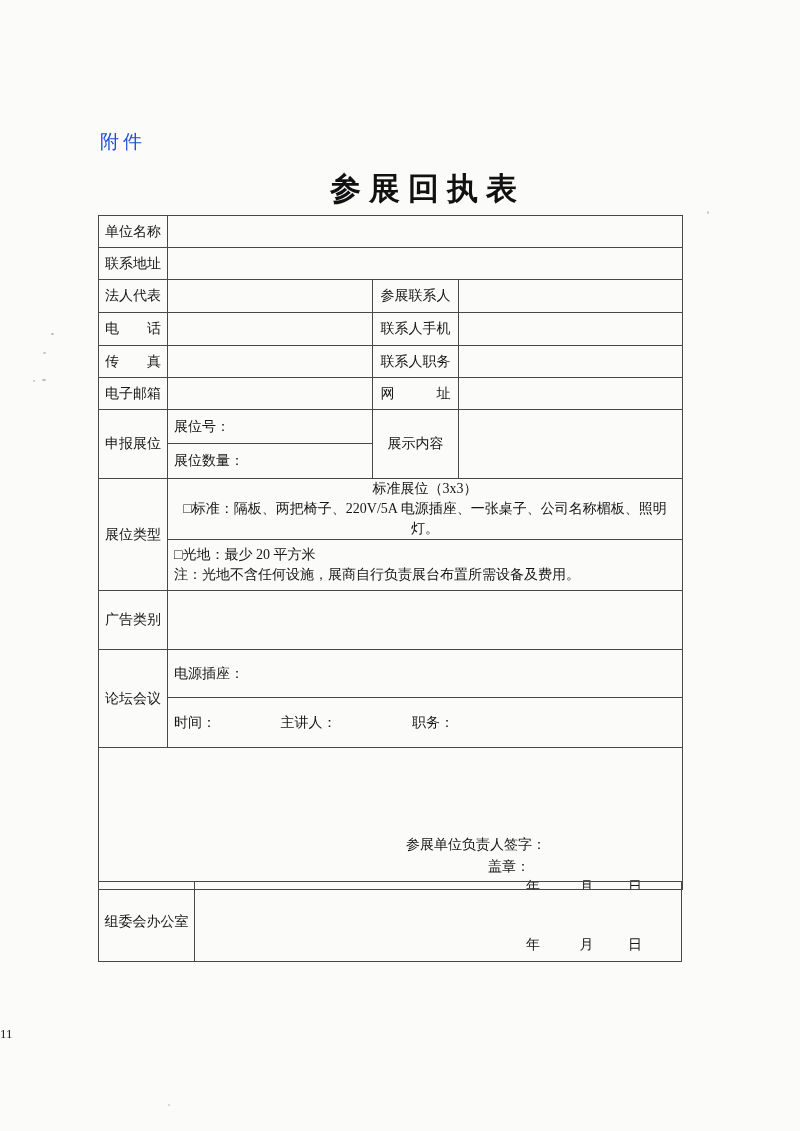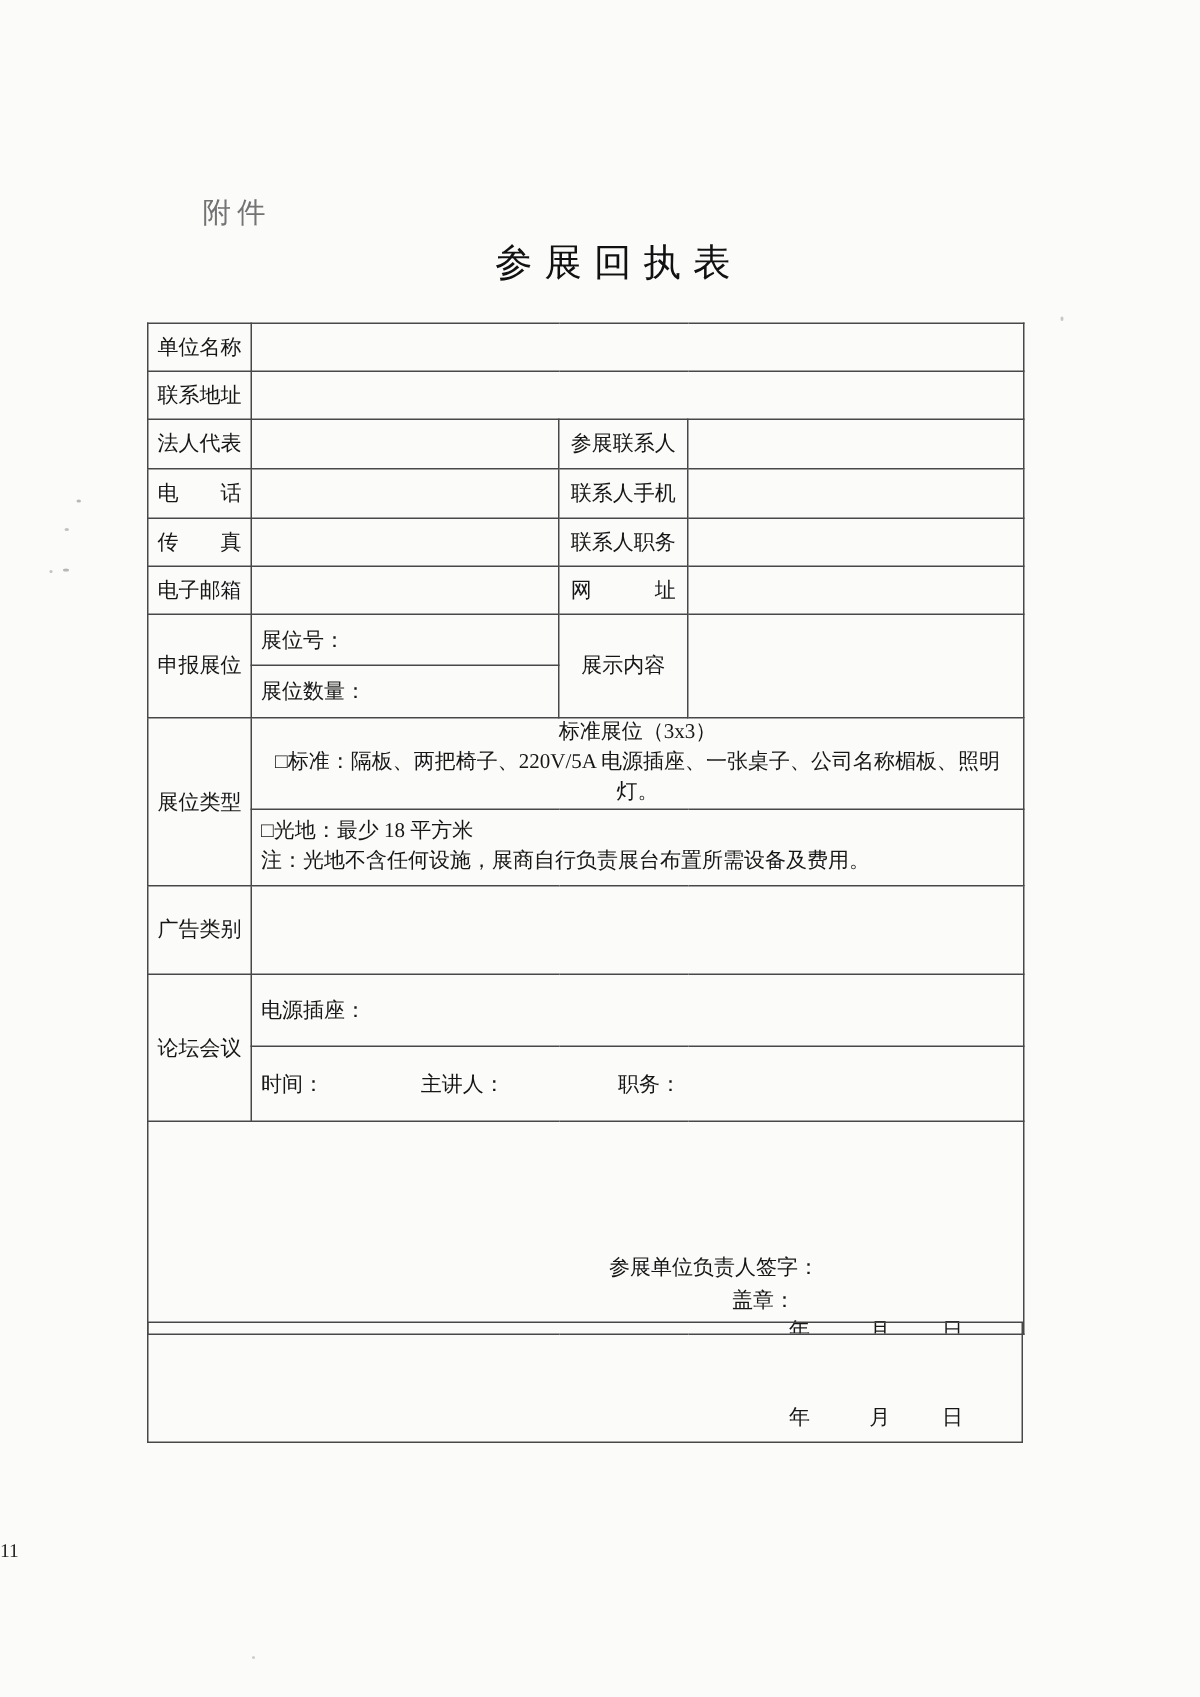--- a/index.html
+++ b/index.html
@@ -5,25 +5,25 @@
   html,body{margin:0;padding:0;}
   body{
     width:800px;height:1131px;position:relative;
     background:#fbfbfa;
     font-family:"Liberation Serif","DejaVu Serif",serif;
     color:#161616;
     overflow:hidden;
   }
   .attachment{
     position:absolute;left:100px;top:129px;
-    font-size:19px;letter-spacing:4px;color:#737373;margin-left:35px;
+    font-size:19px;letter-spacing:4px;color:#1d4ed8;
   }
   .doc-title{
-    position:absolute;left:330px;top:158px;
-    font-size:25px;font-weight:normal;letter-spacing:8px;
+    position:absolute;left:330px;top:168px;
+    font-size:31px;font-weight:bold;letter-spacing:8px;
     font-family:"Liberation Sans","DejaVu Sans",sans-serif;color:#111;
   }
   table.form{
     position:absolute;left:98px;top:215px;width:584px;
     border-collapse:collapse;table-layout:fixed;
   }
   table.form td{
     border:1px solid #484848;
     font-size:14px;color:#161616;
     padding:0 6px;vertical-align:middle;
@@ -130,21 +130,21 @@
   </tr>
   <tr class="h54">
     <td class="lab" rowspan="2">展位类型</td>
     <td colspan="3" class="topcell">
       <div>标准展位（3x3）</div>
       <div>□标准：隔板、两把椅子、220V/5A 电源插座、一张桌子、公司名称楣板、照明灯。</div>
     </td>
   </tr>
   <tr class="h51">
     <td colspan="3" class="midcell">
-      <div>□光地：最少 18 平方米</div>
+      <div>□光地：最少 20 平方米</div>
       <div>注：光地不含任何设施，展商自行负责展台布置所需设备及费用。</div>
     </td>
   </tr>
   <tr class="h59">
     <td class="lab">广告类别</td>
     <td colspan="3"></td>
   </tr>
   <tr class="h48">
     <td class="lab" rowspan="2">论坛会议</td>
     <td colspan="3" class="sublab">电源插座：</td>
@@ -164,20 +164,21 @@
         <span>年</span>
         <span class="m">月</span>
         <span class="d">日</span>
       </div>
     </td>
   </tr>
 </tbody>
   </table>
 
 <div class="bottom-row">
+  <div class="office">组委会办公室</div>
   <div class="bottom-date">
     <span>年</span>
     <span class="m">月</span>
     <span class="d">日</span>
   </div>
 </div>
 
 <div class="page-number">11</div>
 
 <div class="speck s1"></div>

